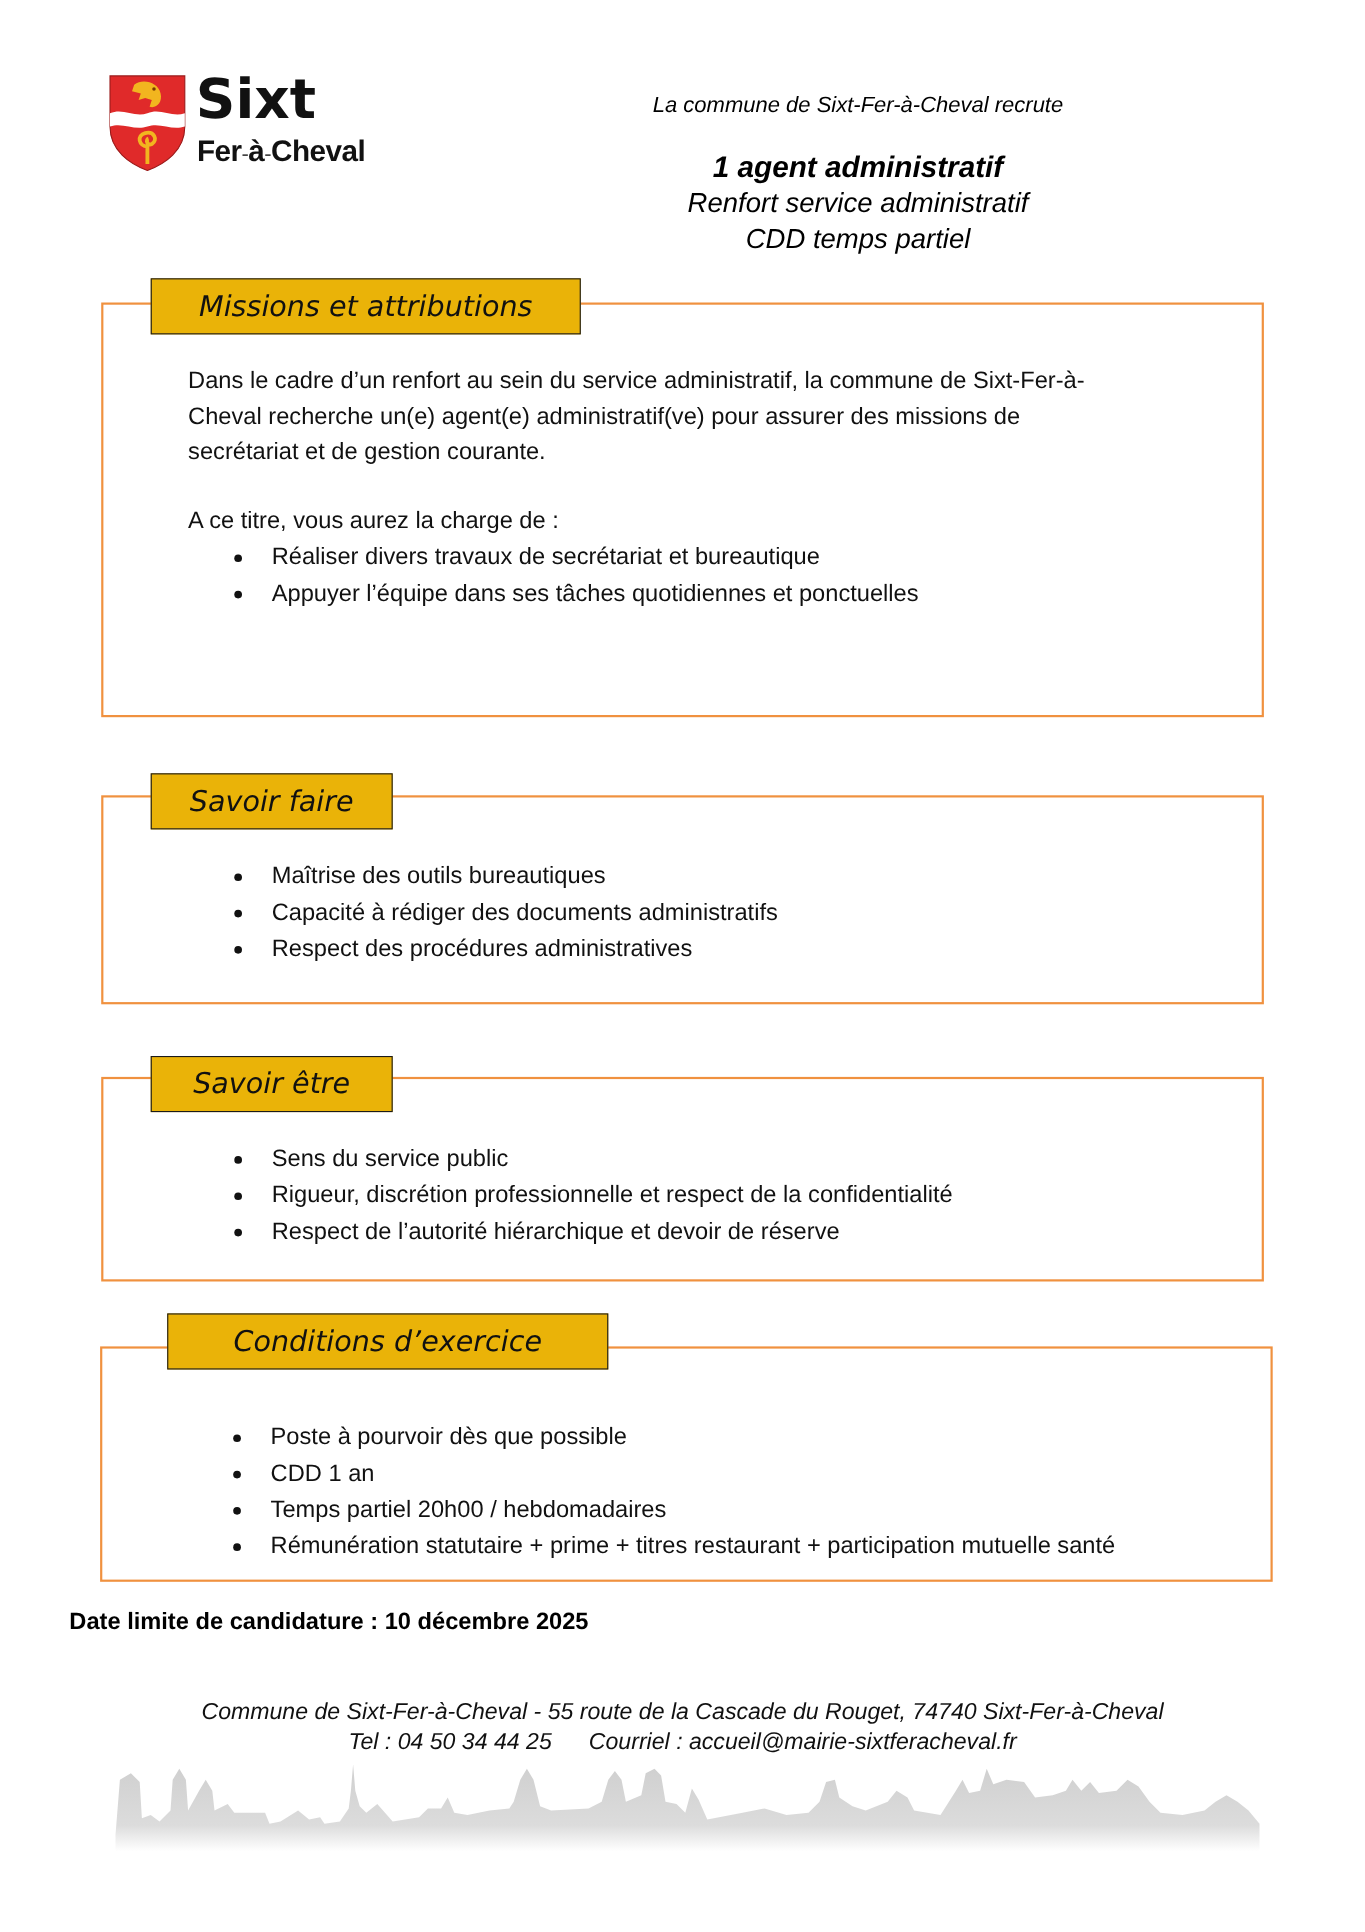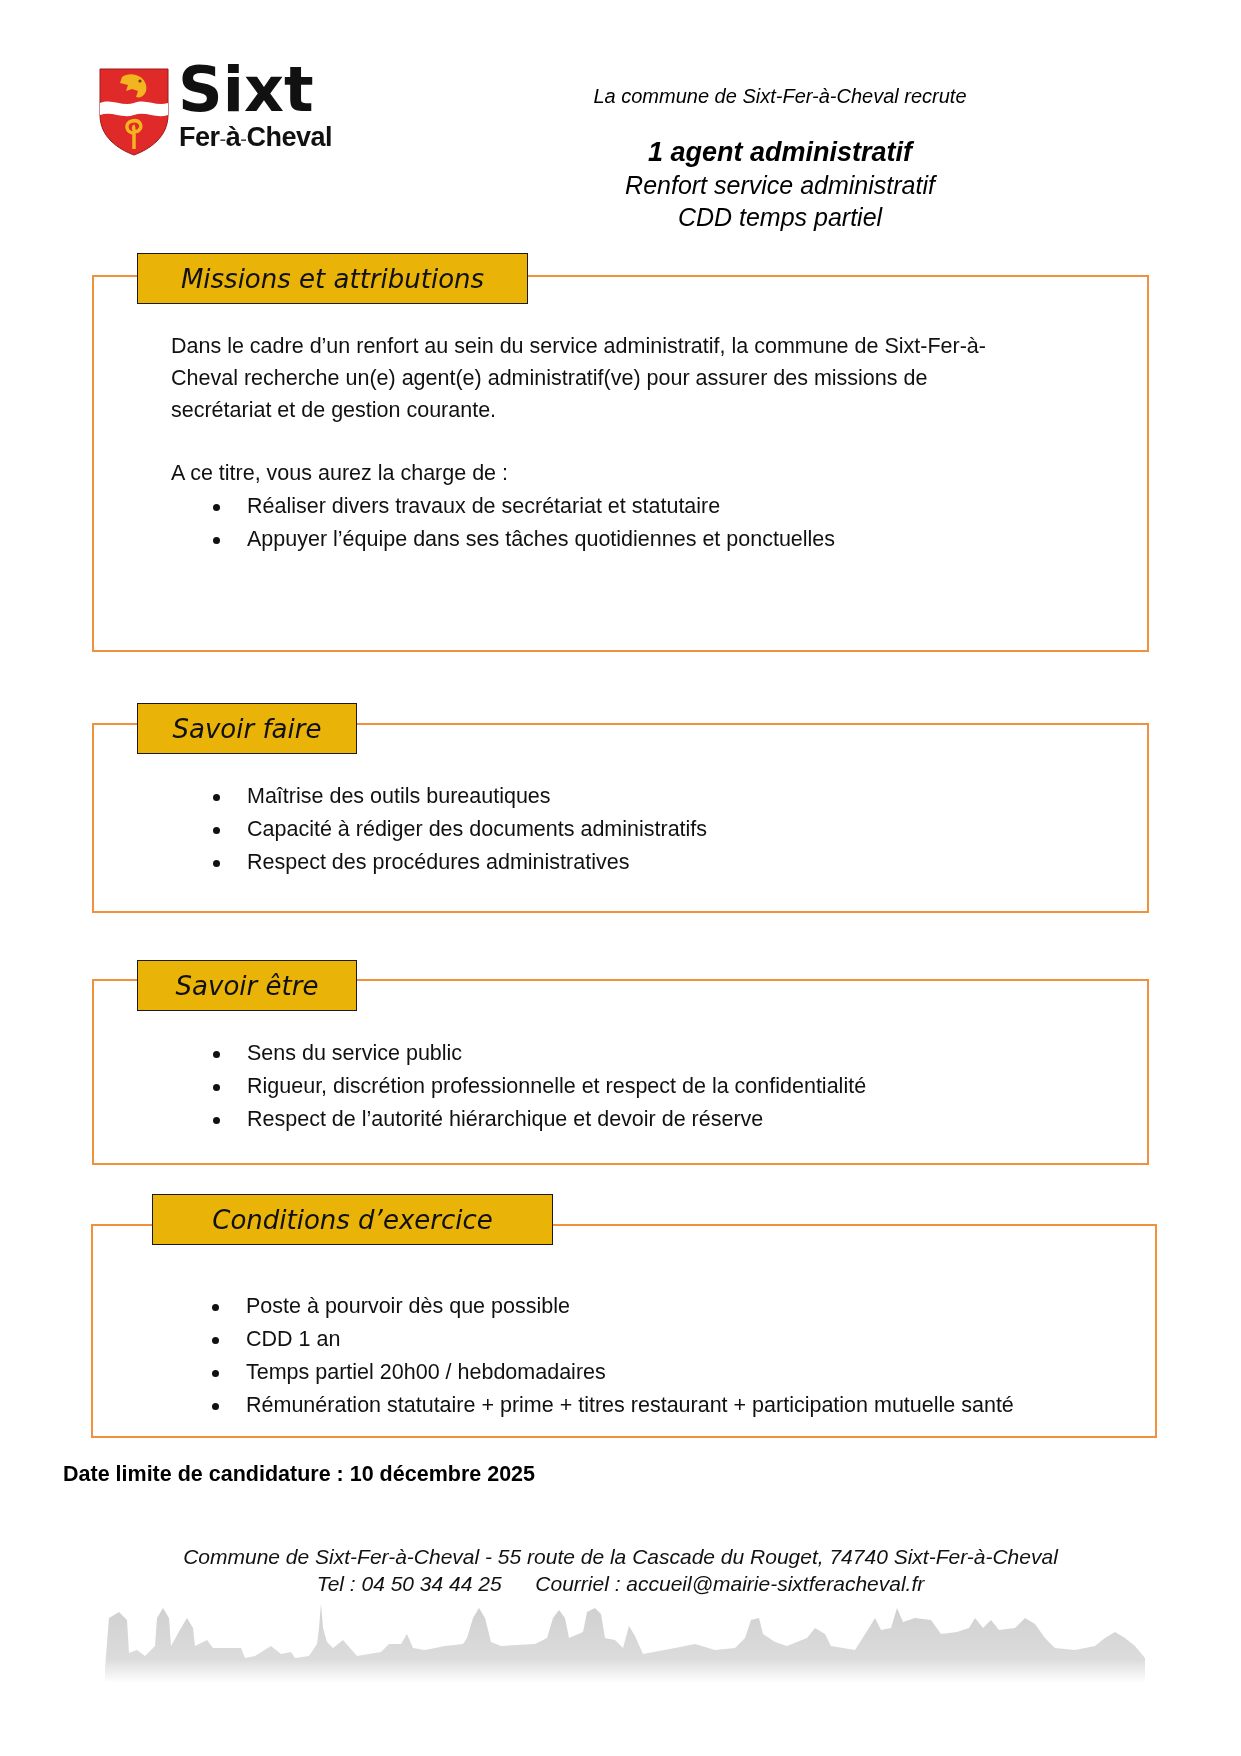--- a/index.html
+++ b/index.html
@@ -2,21 +2,21 @@
 <html><head>
 <meta charset="utf-8">
 <style>
   html, body { margin: 0; padding: 0; background: #ffffff; }
   body { width: 1241px; height: 1756px; position: relative; overflow: hidden;
          font-family: "Liberation Sans", sans-serif; color: #000; }
   .abs { position: absolute; }
   
   .shield { left: 98px; top: 67px; width: 72px; height: 90px; }
   .logo-sixt { left: 178px; top: 62px; font-family: "DejaVu Sans", sans-serif; font-weight: bold;
-               font-size: 62px; letter-spacing: 0px; line-height: 56px; color: #111; }
+               font-size: 50px; letter-spacing: 0px; line-height: 56px; color: #111; }
   .logo-fer { left: 179px; top: 120px; font-family: Liberation Sans, sans-serif; font-weight: bold;
               font-size: 27px; line-height: 34px; color: #111; letter-spacing: -0.5px; }
   .logo-fer .dash { font-weight: normal; font-size: 20px; color: #444; }
   
   .hdr { left: 460px; width: 640px; text-align: center; font-style: italic; }
   .hdr-1 { top: 80px; font-size: 20px; line-height: 32px; }
   .hdr-2 { top: 136px; font-size: 27px; line-height: 32px; font-weight: bold; }
   .hdr-3 { top: 169px; font-size: 25px; line-height: 32px; }
   .hdr-4 { top: 201px; font-size: 25px; line-height: 32px; }
   
@@ -60,21 +60,21 @@
 
 <div class="abs box" style="left:92px; top:275px; width:1057px; height:377px;"></div>
 <div class="abs title-box" style="left:137px; top:253px; width:391px; height:51px;">Missions et attributions</div>
 <div class="abs body-text" style="left:171px; top:330px; width:960px;">
   <div>Dans le cadre d’un renfort au sein du service administratif, la commune de Sixt-Fer-à-</div>
   <div>Cheval recherche un(e) agent(e) administratif(ve) pour assurer des missions de</div>
   <div>secrétariat et de gestion courante.</div>
 </div>
 <div class="abs body-text" style="left:171px; top:457px;">A ce titre, vous aurez la charge de :</div>
 <ul class="abs bul" style="left:213px; top:490px;">
-  <li><span class="dot"></span><span>Réaliser divers travaux de secrétariat et statutaire</span></li>
+  <li><span class="dot"></span><span>Réaliser divers travaux de secrétariat et bureautique</span></li>
   <li><span class="dot"></span><span>Appuyer l’équipe dans ses tâches quotidiennes et ponctuelles</span></li>
 </ul>
 
 <div class="abs box" style="left:92px; top:723px; width:1057px; height:190px;"></div>
 <div class="abs title-box" style="left:137px; top:703px; width:220px; height:51px;">Savoir faire</div>
 <ul class="abs bul" style="left:213px; top:780px;">
   <li><span class="dot"></span><span>Maîtrise des outils bureautiques</span></li>
   <li><span class="dot"></span><span>Capacité à rédiger des documents administratifs</span></li>
   <li><span class="dot"></span><span>Respect des procédures administratives</span></li>
 </ul>

